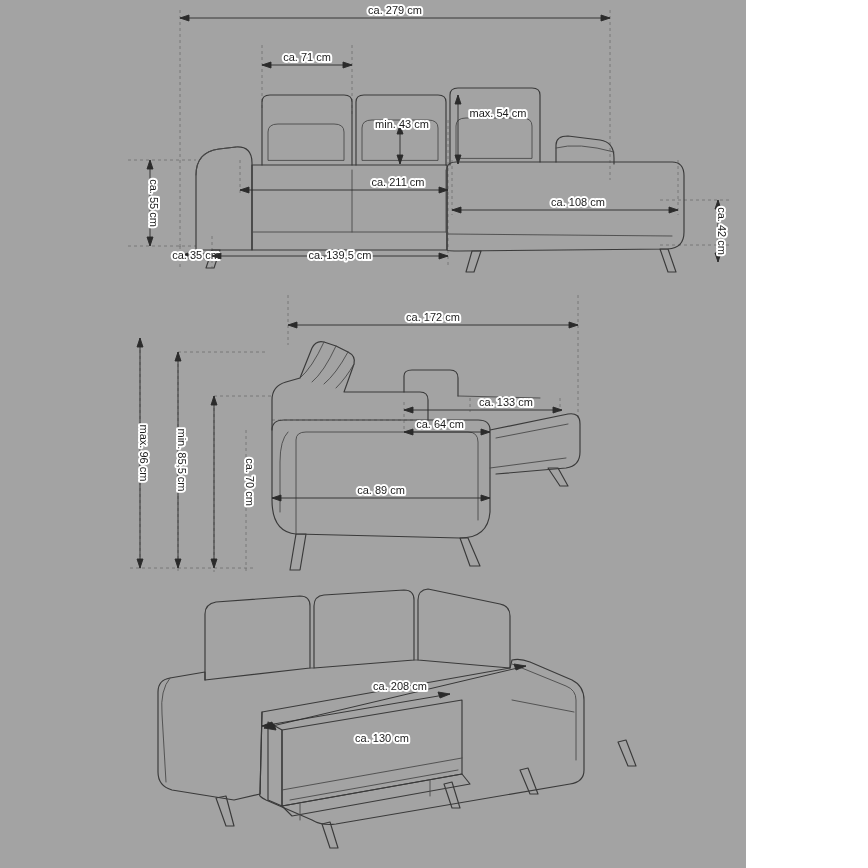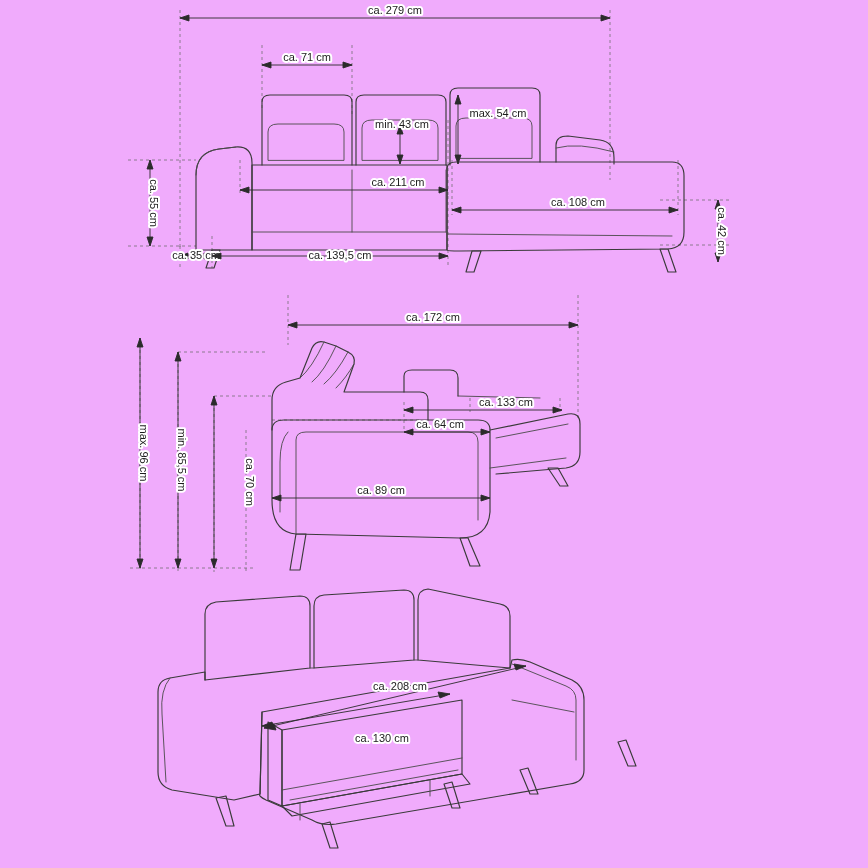--- a/index.html
+++ b/index.html
@@ -5,23 +5,23 @@
   html, body {
     margin: 0;
     padding: 0;
     background: #ffffff;
   }
   body {
     font-family: "Liberation Sans", sans-serif;
   }
   #stage {
     position: relative;
-    width: 868px;
+    width: 746px;
     height: 868px;
-    background: #f0abfc;
+    background: #a3a3a3;
     overflow: hidden;
   }
   svg#diagram {
     position: absolute;
     left: 0;
     top: 0;
     width: 868px;
     height: 868px;
   }
   .outline {

